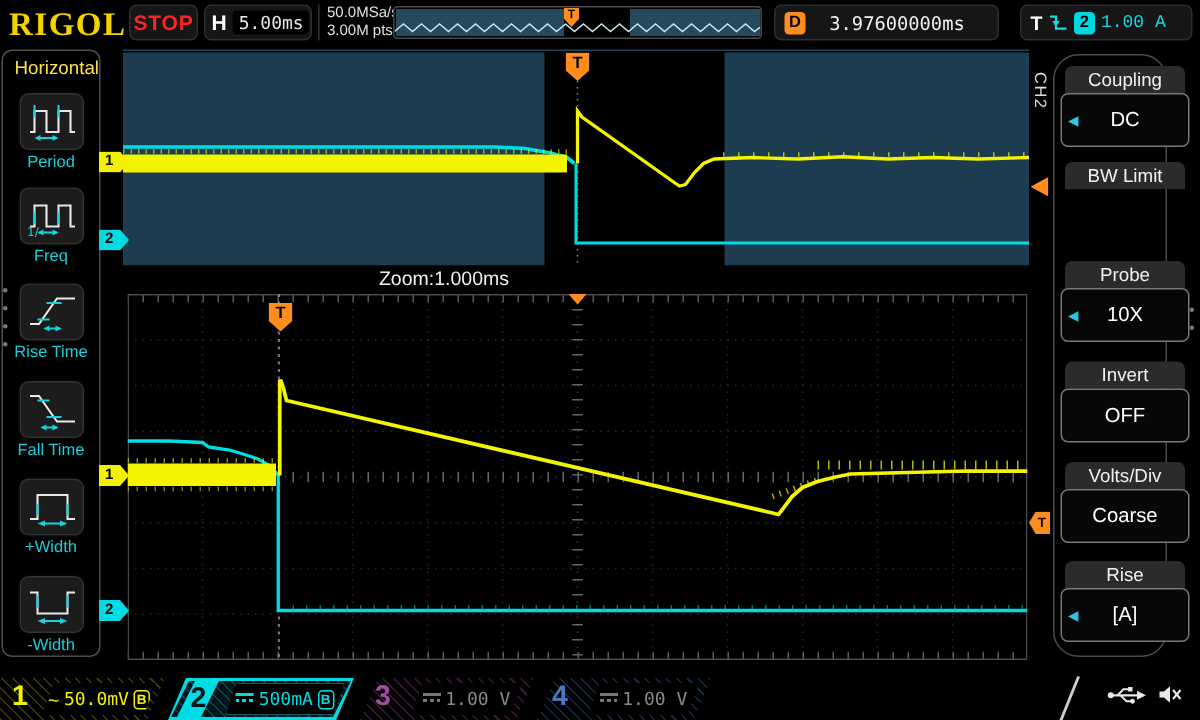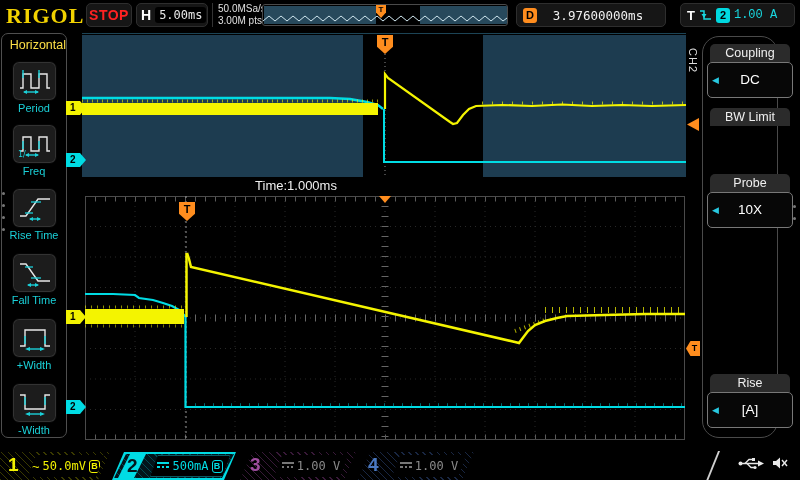--- a/index.html
+++ b/index.html
@@ -257,21 +257,21 @@
       <path d="M303,75 L303,40 L306,44 L368,88 L371,90 L375,89 L381,81 L387,75 L394,72 L420,71 L450,72 L480,70.5 L510,72 L540,71 L570,72 L604,71" fill="none" stroke="#f4f400" stroke-width="2.2"></path>
       <line x1="400" y1="69" x2="604" y2="69" stroke="#f4f400" stroke-width="3" stroke-dasharray="1 9" opacity=".7"></line>
     </svg>
   </div>
 
   <div class="ch-tag tag-yellow" style="top:101px;">1</div>
   <div class="ch-tag tag-cyan" style="top:153px;">2</div>
   <div class="t-pent" style="left:377px; top:35px;">T</div>
   <div id="trig-arrow-top"></div>
 
-  <div id="zoom-label">Time:1.000ms</div>
+  <div id="zoom-label">Zoom:1.000ms</div>
 
   <div id="main-zoom">
     <svg width="600" height="244">
 
       <g stroke="#282828" stroke-width="1" stroke-dasharray="1 4">
         <line x1="50" y1="0" x2="50" y2="244"></line>
           <line x1="100" y1="0" x2="100" y2="244"></line>
         <line x1="150" y1="0" x2="150" y2="244"></line>
           <line x1="200" y1="0" x2="200" y2="244"></line>
         <line x1="250" y1="0" x2="250" y2="244"></line>
@@ -332,21 +332,33 @@
     </div>
 
     <div class="menu-item" style="top:137px;">
       <div class="menu-title">Probe</div>
       <div class="menu-value">
         <span class="menu-arrow">◀</span>
         <span>10X</span>
       </div>
     </div>
 
-
+    <div class="menu-item" style="top:204px;">
+      <div class="menu-title">Invert</div>
+      <div class="menu-value">
+        <span>OFF</span>
+      </div>
+    </div>
+
+    <div class="menu-item" style="top:271px;">
+      <div class="menu-title">Volts/Div</div>
+      <div class="menu-value">
+        <span>Coarse</span>
+      </div>
+    </div>
 
     <div class="menu-item" style="top:337px;">
       <div class="menu-title">Rise</div>
       <div class="menu-value">
         <span class="menu-arrow">◀</span>
         <span>[A]</span>
       </div>
     </div>
   </div>
 

